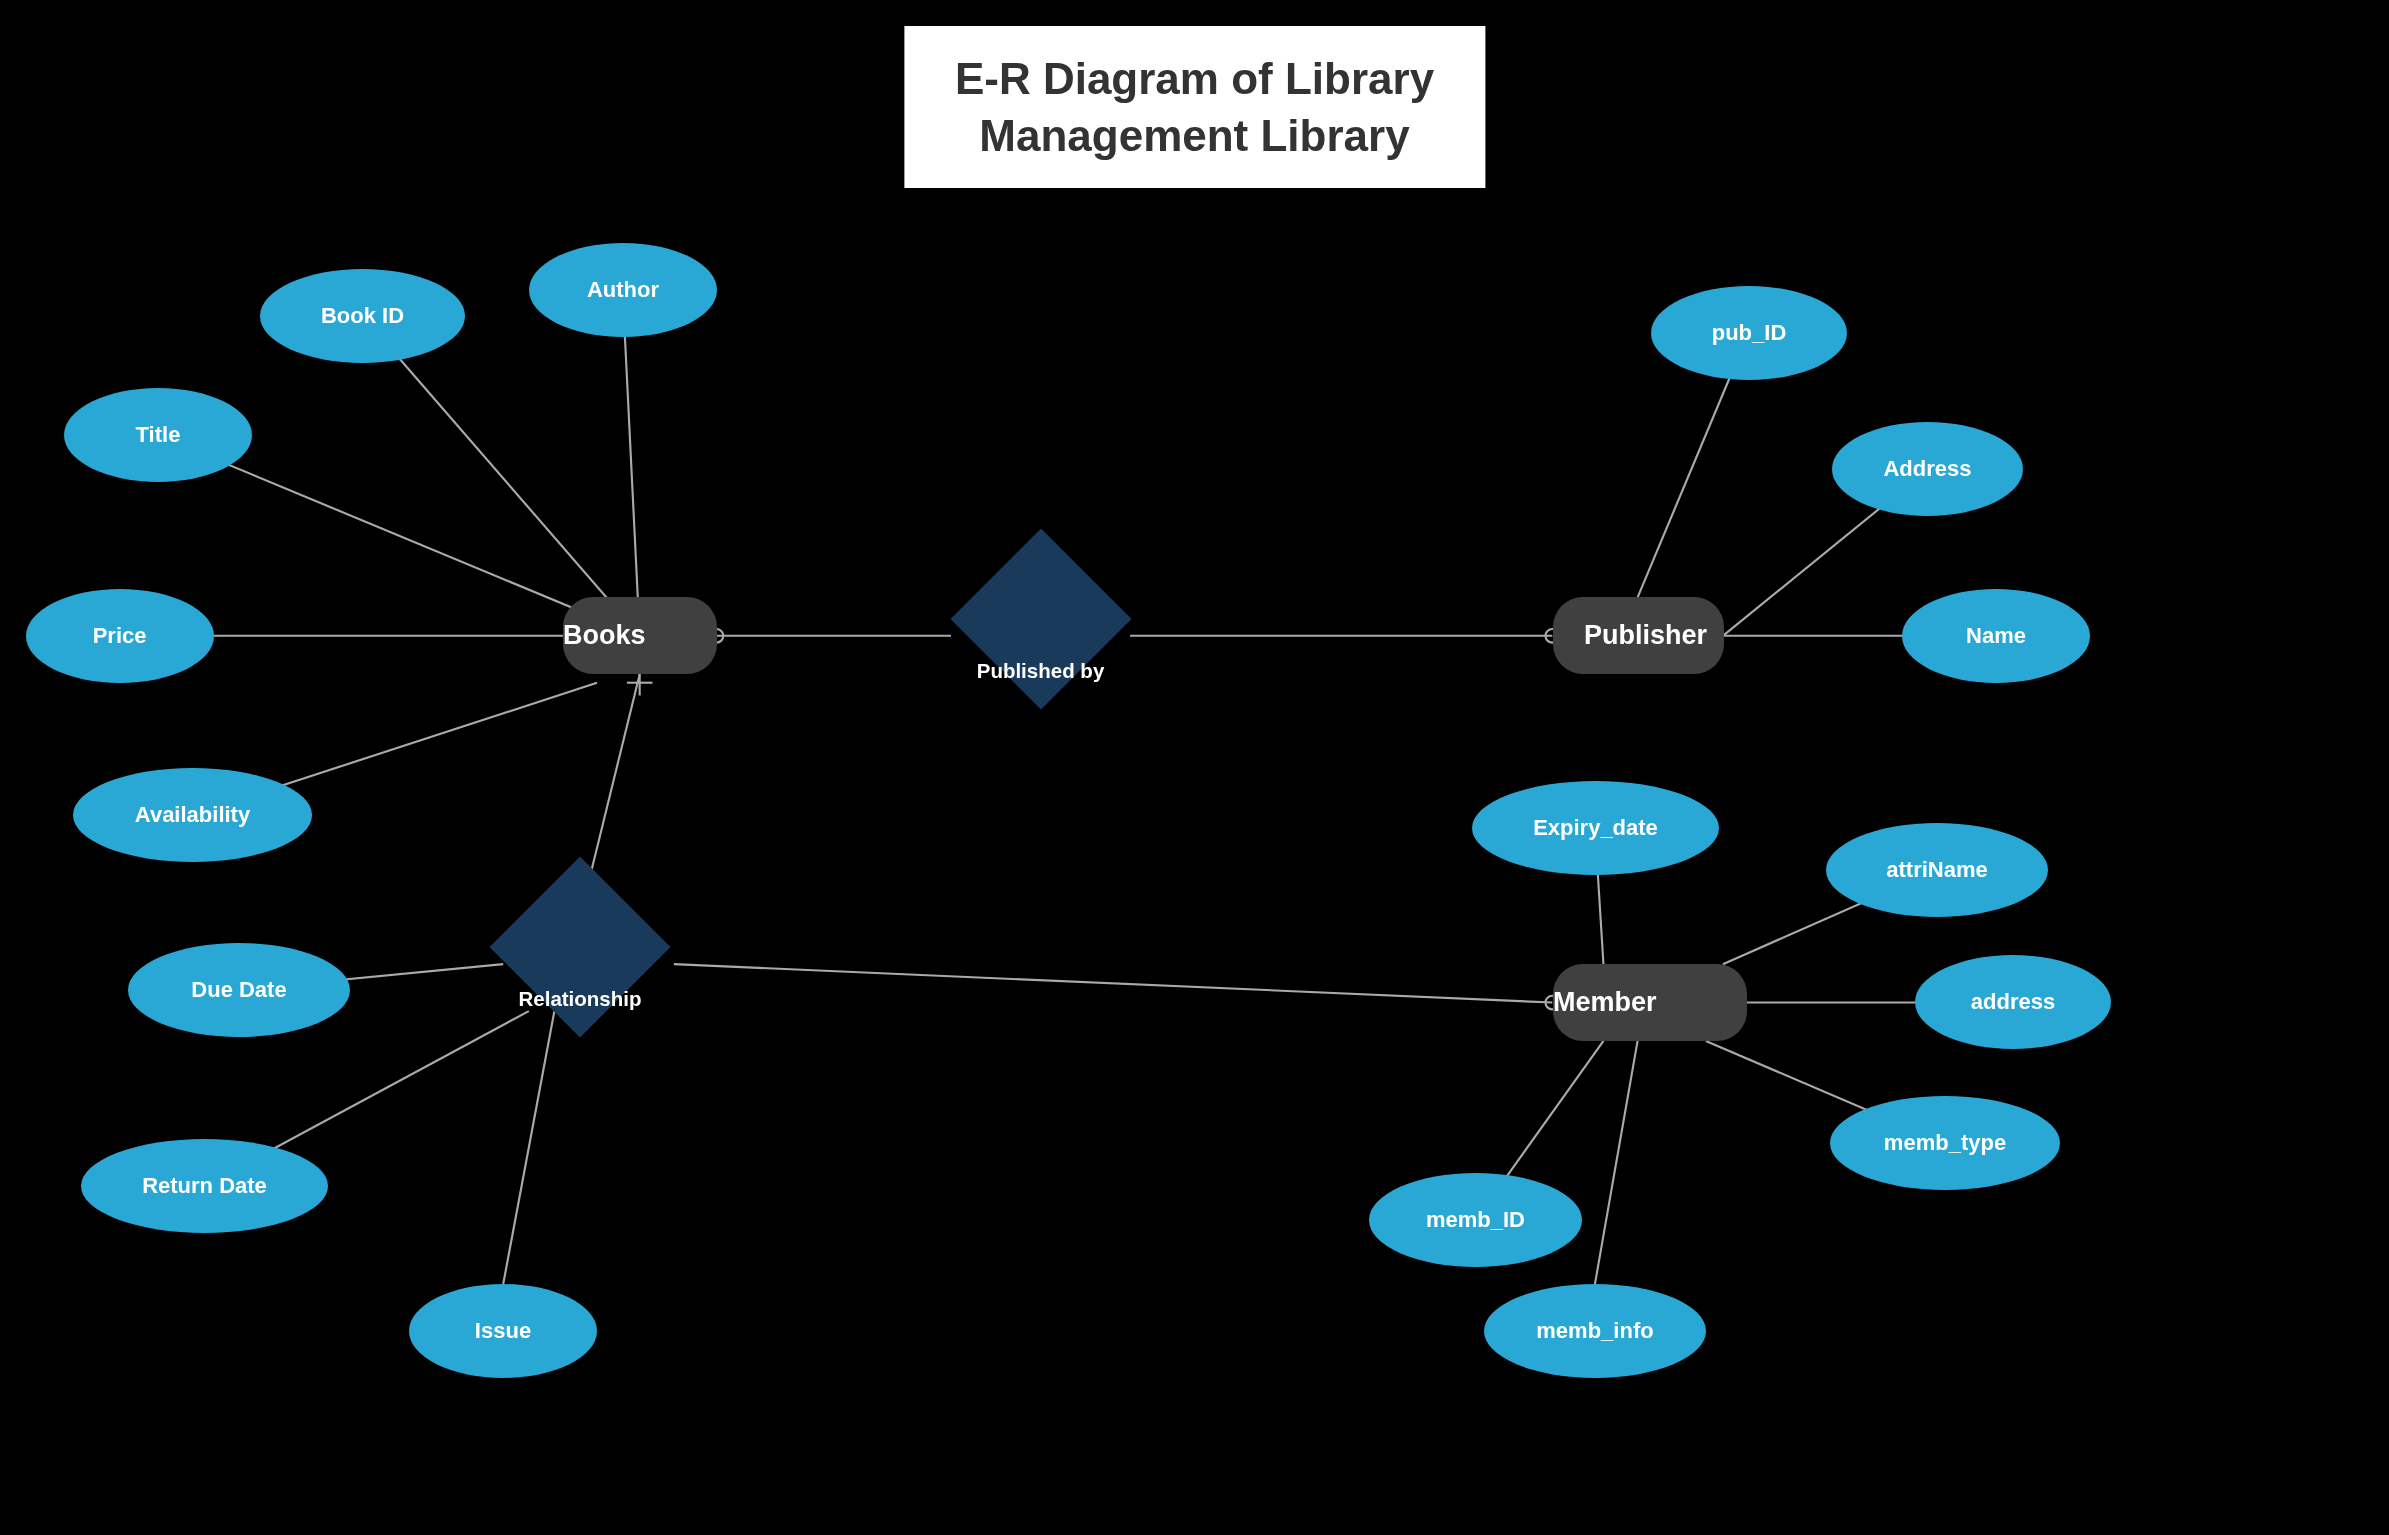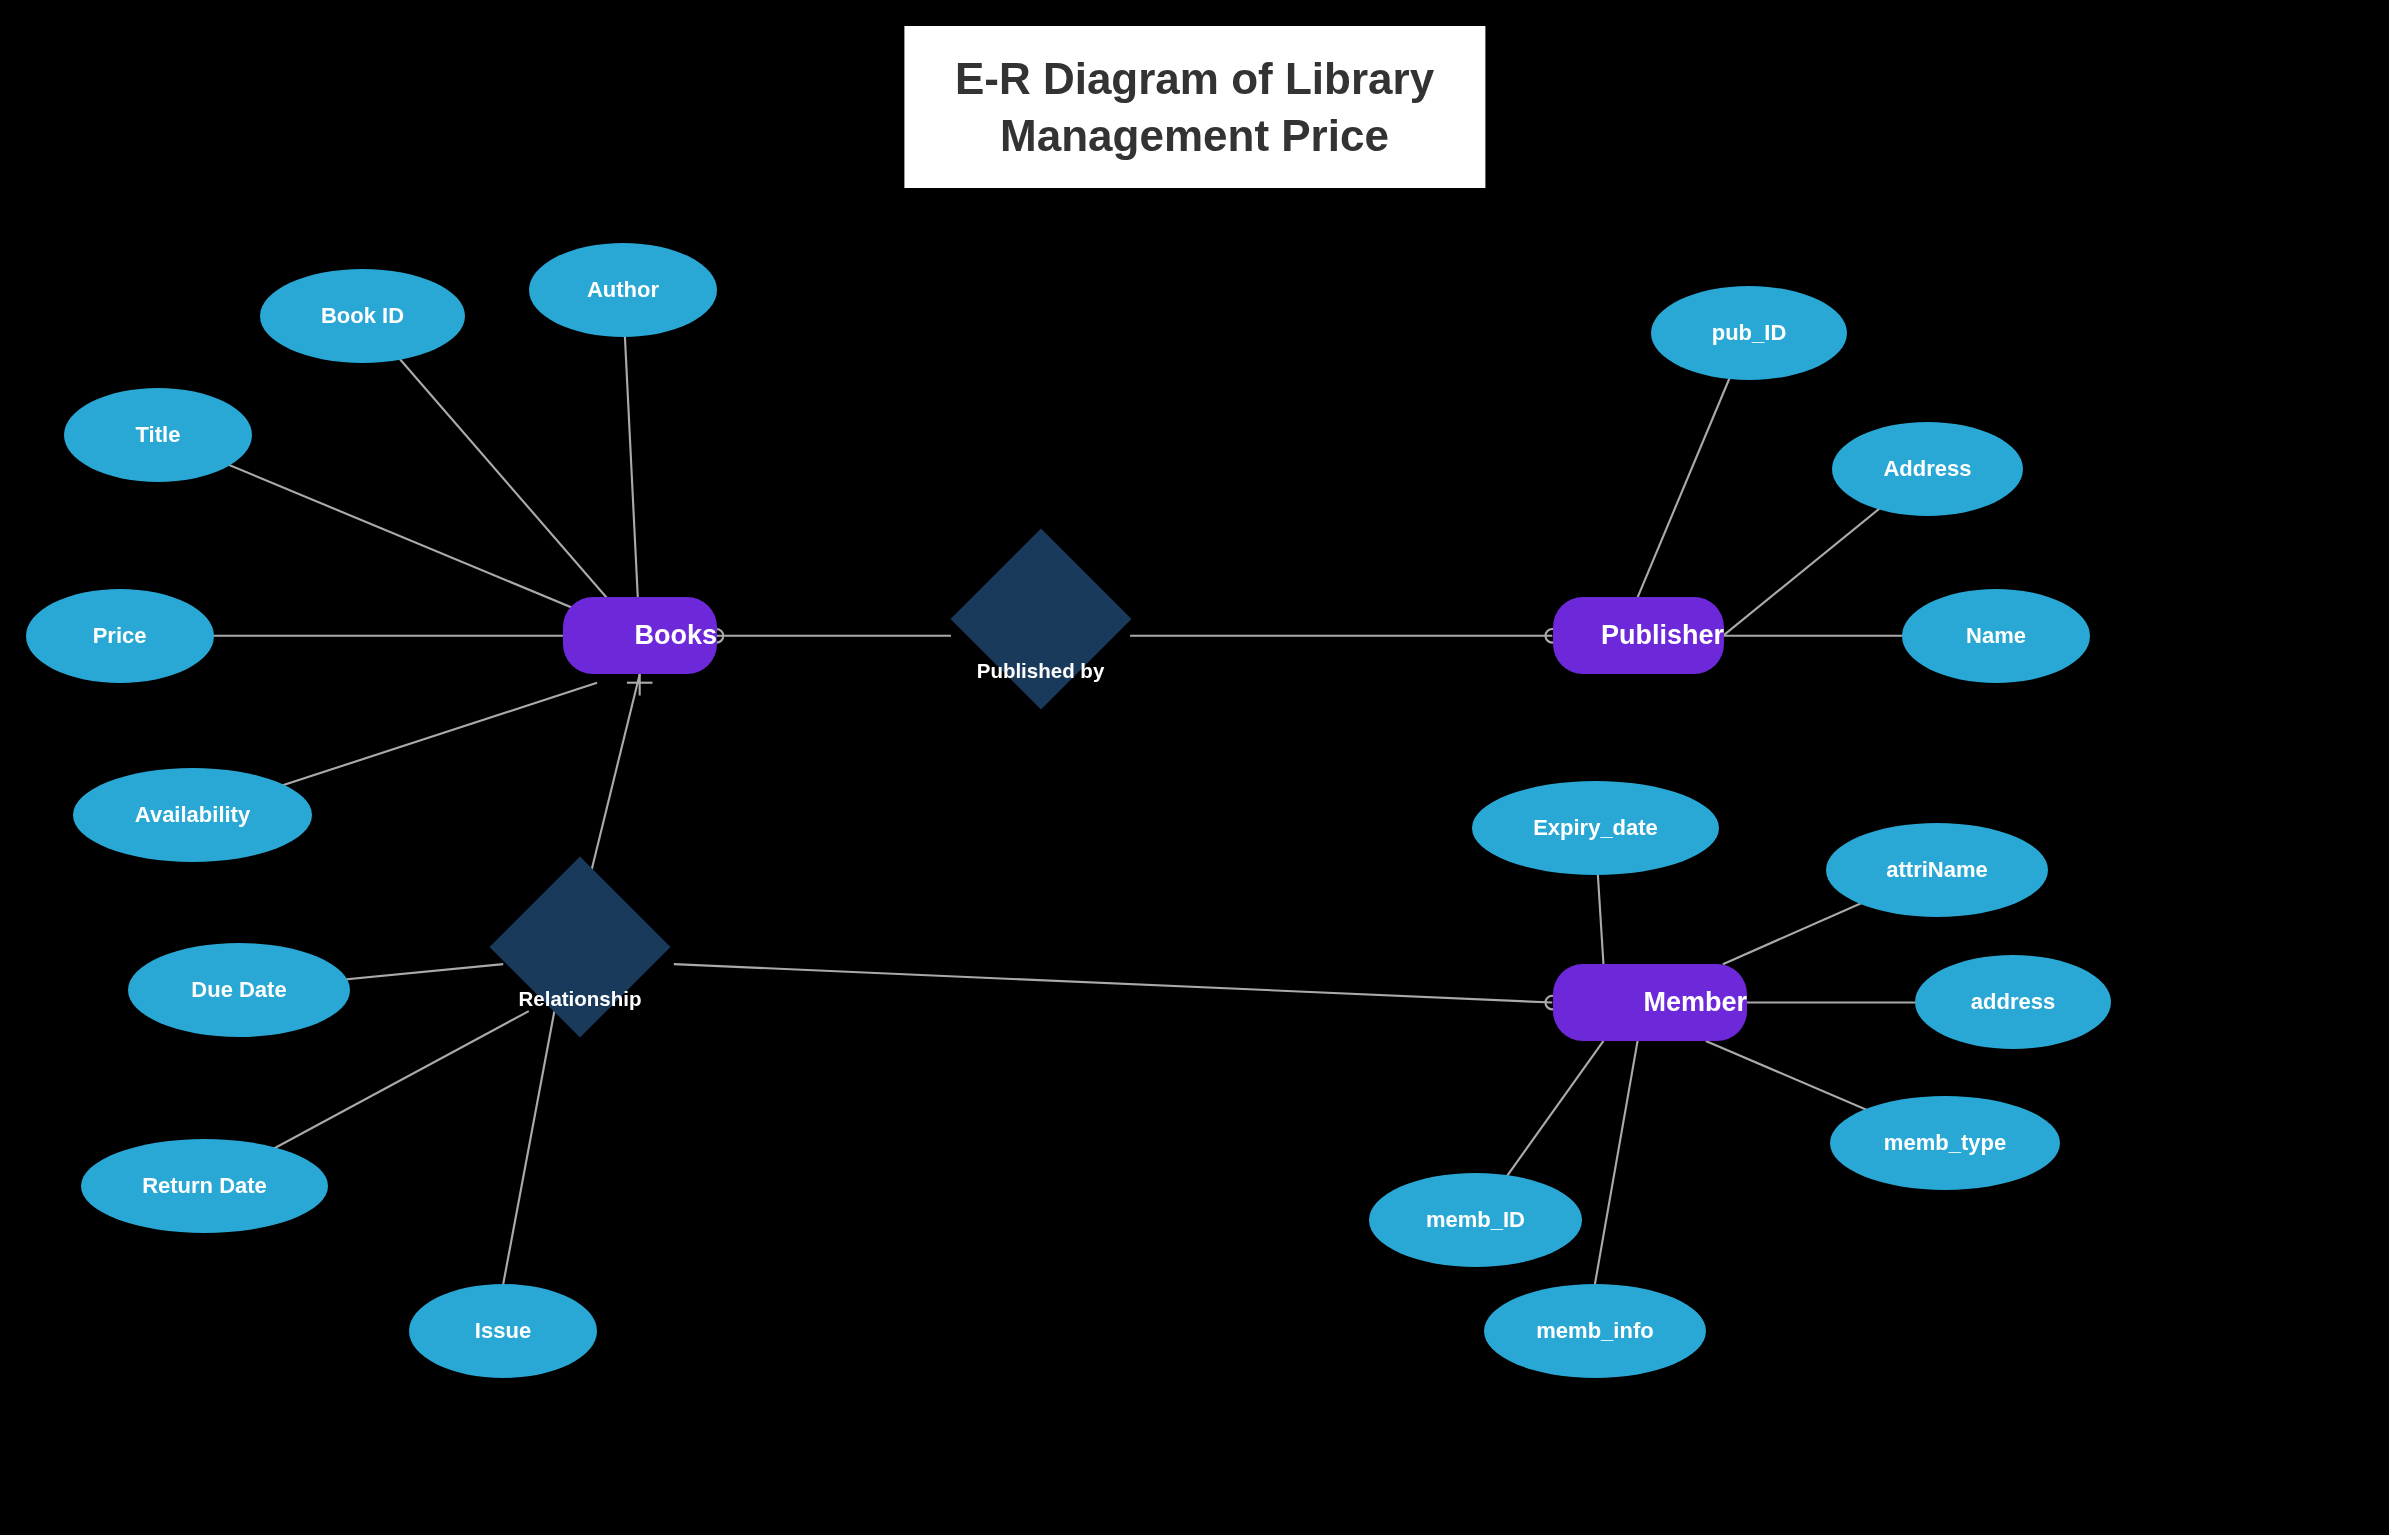--- a/index.html
+++ b/index.html
@@ -35,27 +35,27 @@
       position: absolute;
       top: 0;
       left: 0;
       width: 2389px;
       height: 1536px;
     }
 
     
     .entity {
       position: absolute;
-      background: #6d28d9;
+      background: #404040;
       color: white;
       font-size: 27px;
       font-weight: bold;
       display: flex;
       align-items: center;
-      justify-content: flex-end;
+      justify-content: flex-start;
       cursor: pointer;
       border-radius: 30px;
     }
 
     
     .relationship {
       position: absolute;
       display: flex;
       align-items: flex-end;
       justify-content: center;
@@ -88,21 +88,21 @@
       align-items: center;
       justify-content: center;
       text-align: center;
     }
   </style>
 </head>
 <body>
 
 <div class="title-box">
   <div class="title-text">
-    <span>E-R Diagram of Library</span><br><span>Management Price</span>
+    <span>E-R Diagram of Library</span><br><span>Management Library</span>
   </div>
 </div>
 
 <svg class="diagram-svg" viewBox="0 0 2801 1800" width="2389" height="1536">
 
   <line x1="425" y1="370" x2="750" y2="745" stroke="#aaa" stroke-width="2.5"></line>
 
   <line x1="730" y1="340" x2="750" y2="745" stroke="#aaa" stroke-width="2.5"></line>
 
   <line x1="185" y1="510" x2="750" y2="745" stroke="#aaa" stroke-width="2.5"></line>

